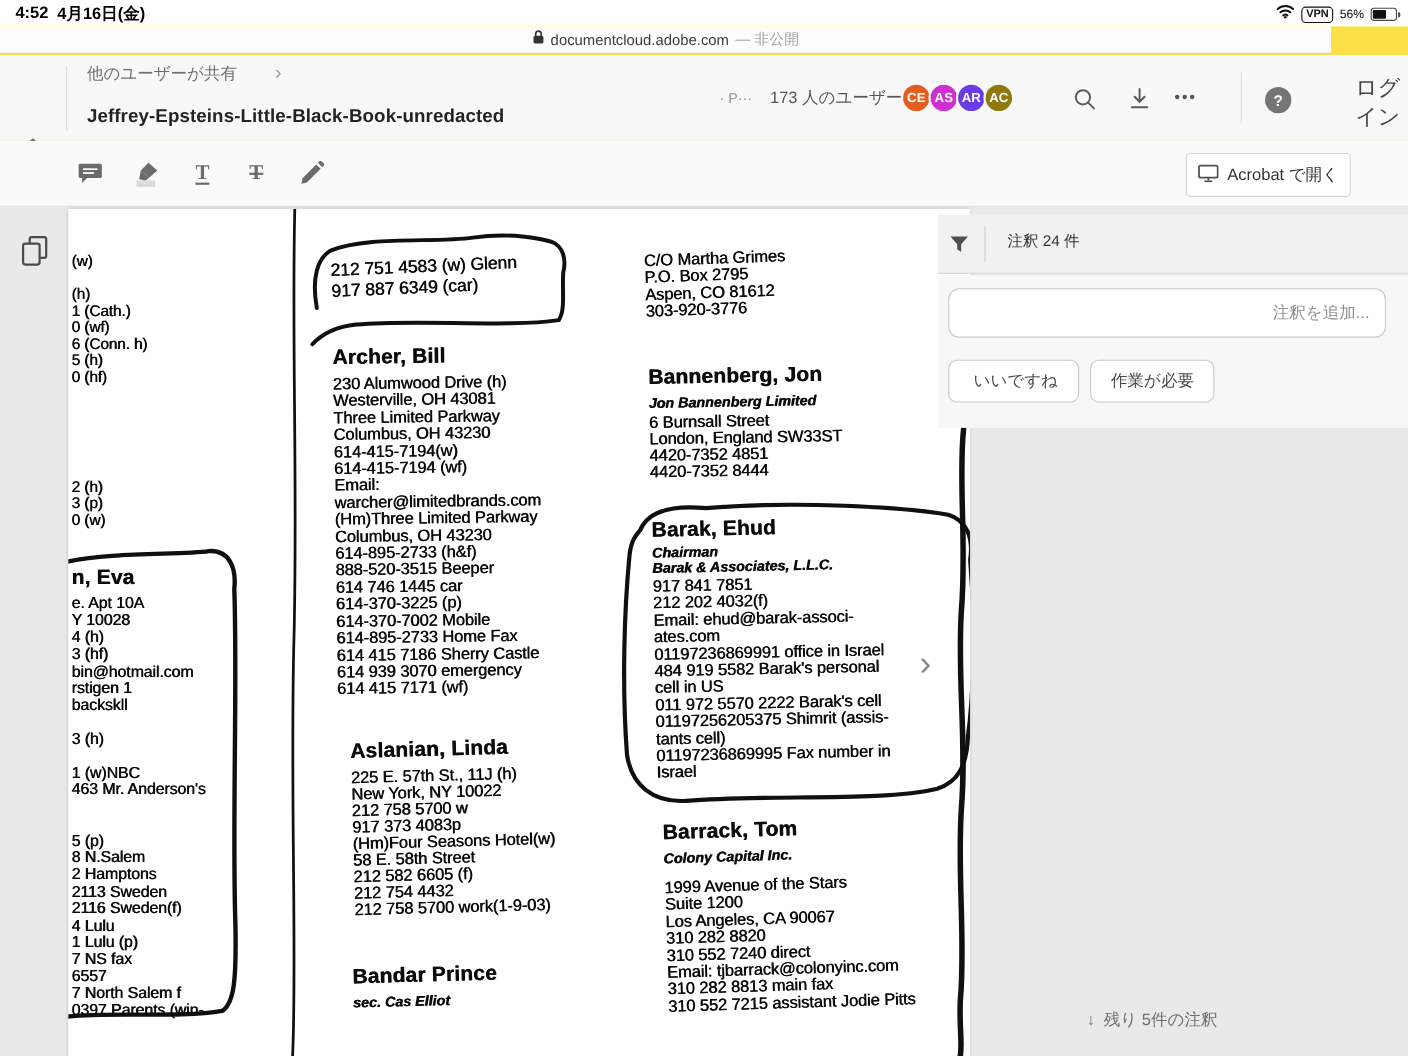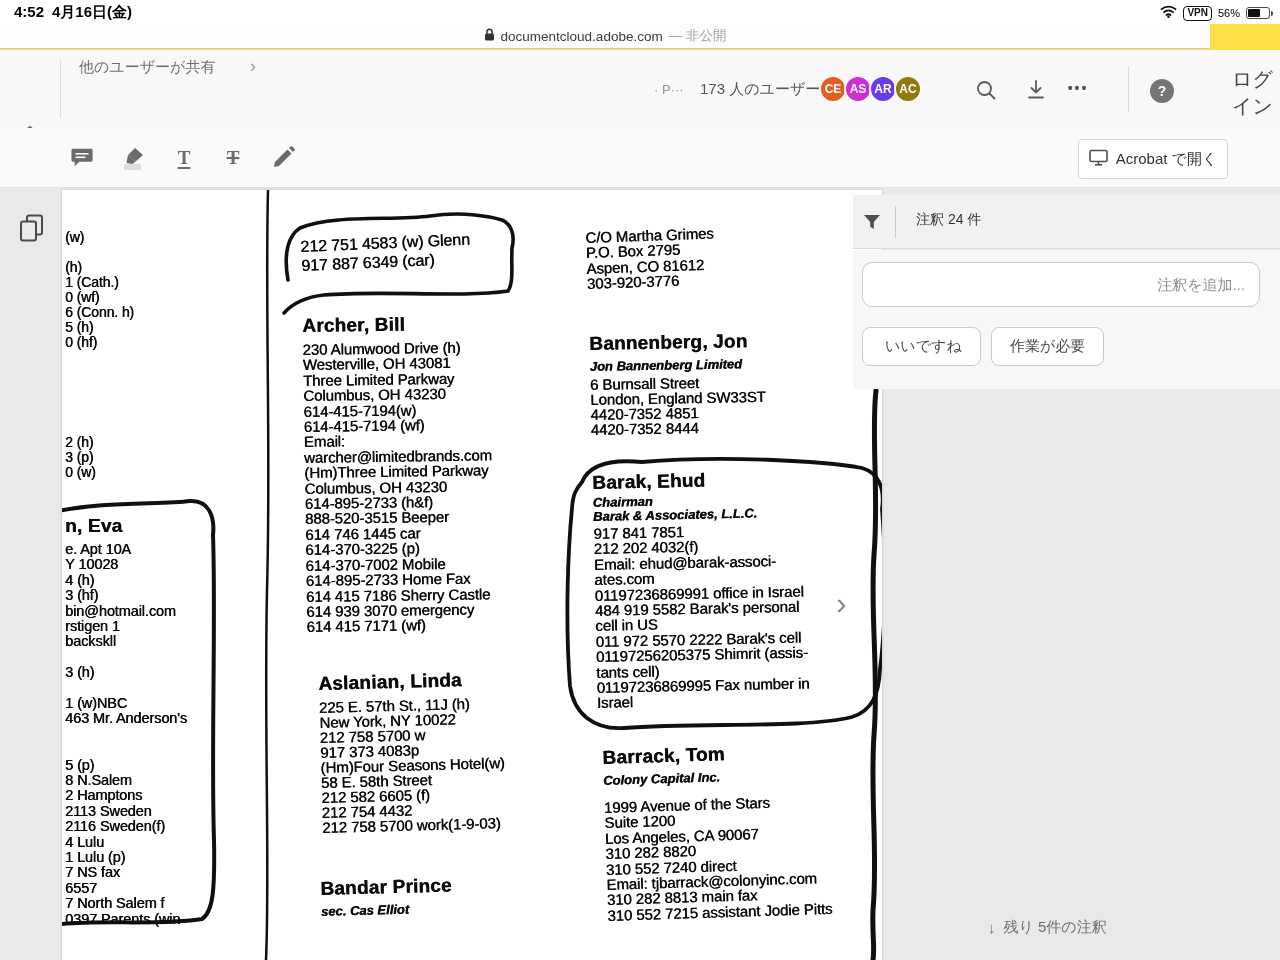--- a/index.html
+++ b/index.html
@@ -141,20 +141,21 @@
 
   <div class="header">
     <div class="home-btn">
       <svg width="26" height="24" viewBox="0 0 24 22">
           <path d="M12 1.5l10 8.6h-2.6v10h-5.6v-6h-3.6v6H2.6v-10H0z" transform="translate(1 0)" fill="#6a6a6a"></path>
         </svg>
     </div>
     <div class="hdr-div hdr-div1"></div>
     <div class="breadcrumb">他のユーザーが共有</div>
     <div class="crumb-chev">›</div>
+    <div class="doc-title">Jeffrey-Epsteins-Little-Black-Book-unredacted</div>
     <div class="presence-overflow">· P···</div>
     <div class="user-count">173 人のユーザー</div>
     <div class="avatars">
       <span class="avatar" style="background: rgb(229, 92, 31);">CE</span>
       <span class="avatar" style="background: rgb(206, 47, 209);">AS</span>
       <span class="avatar" style="background: rgb(106, 60, 232);">AR</span>
       <span class="avatar" style="background: rgb(142, 122, 13);">AC</span>
     </div>
     <div class="icon-btn search-btn">
       <svg width="22" height="22" viewBox="0 0 22 22">

